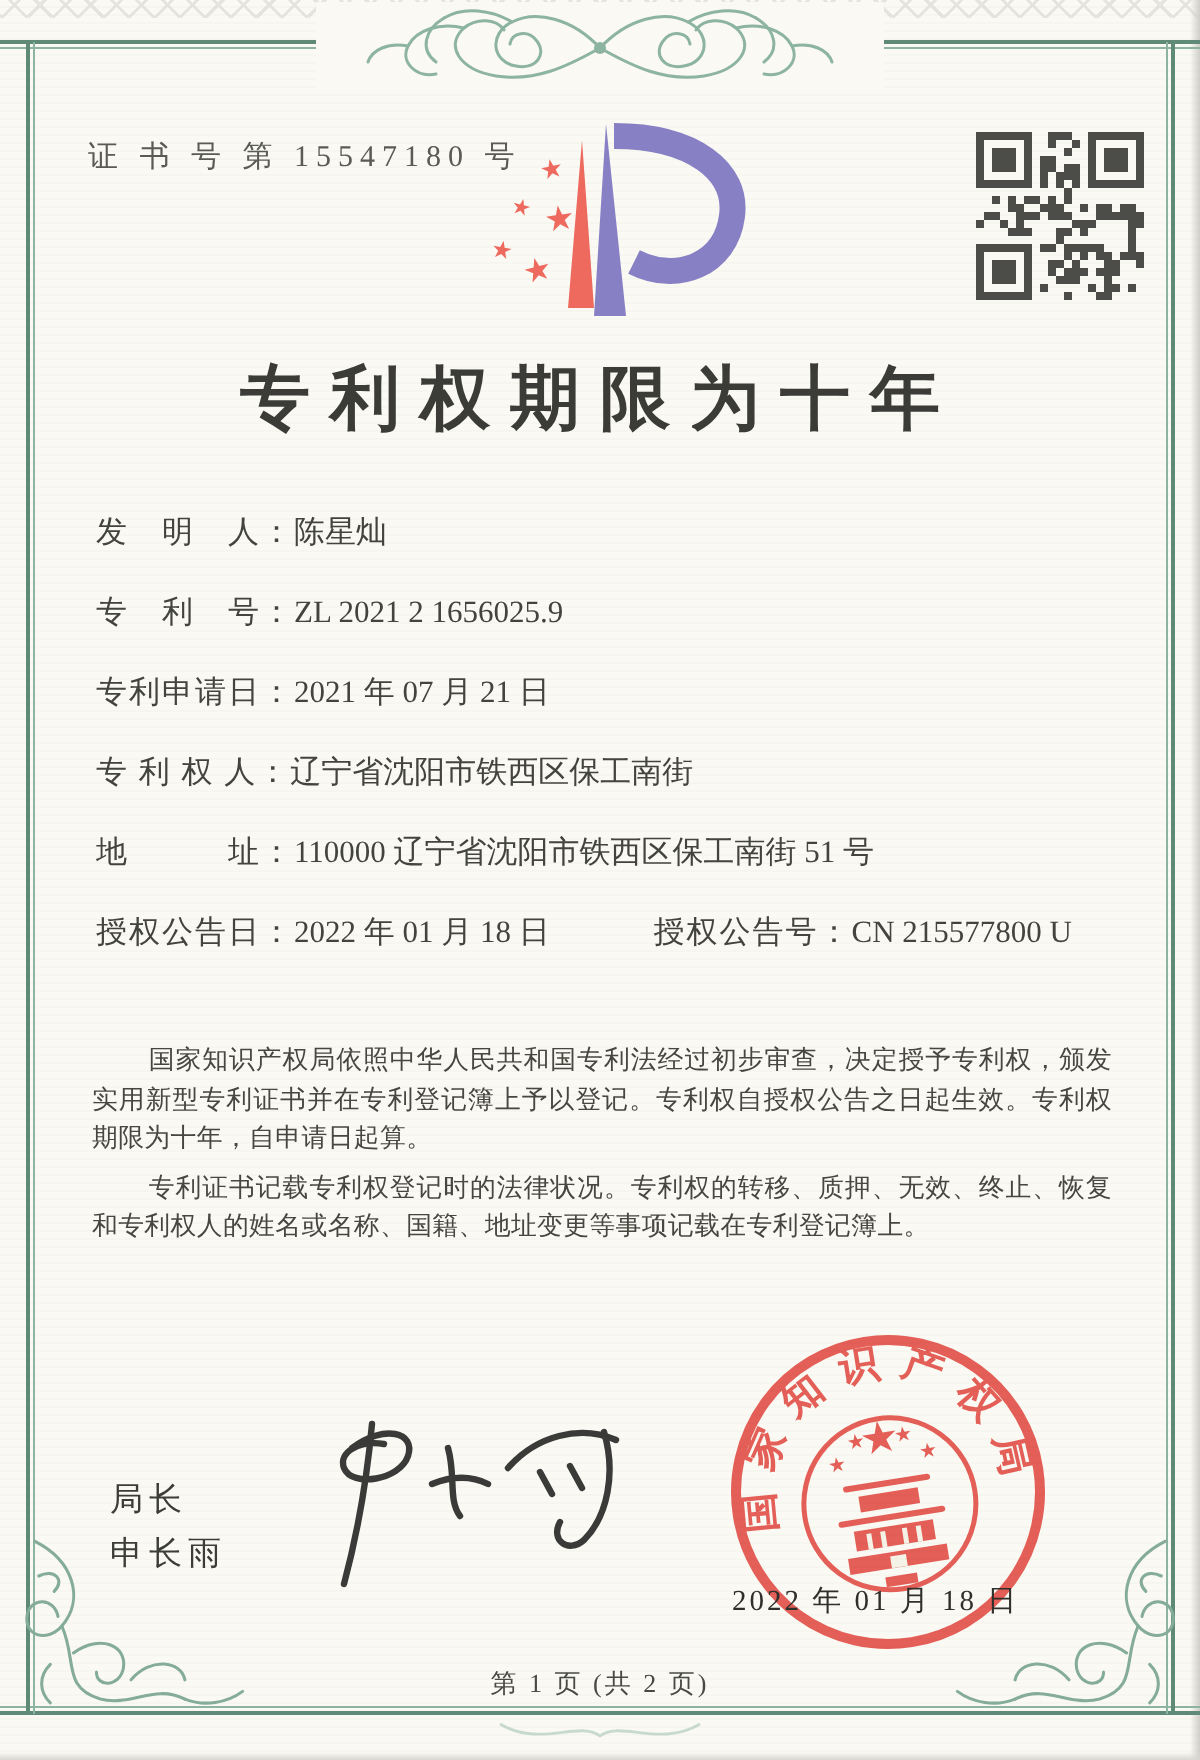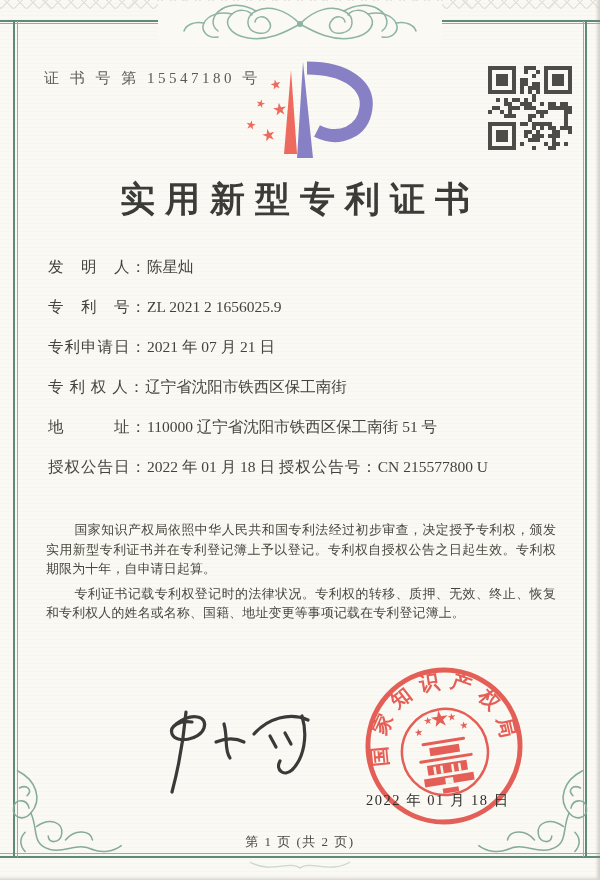--- a/index.html
+++ b/index.html
@@ -52,21 +52,21 @@
 
   .logo { position:absolute; left:233px; top:58px; width:176px; height:110px; }
   .qr { position:absolute; left:488px; top:66px; width:84px; height:84px; }
 
   .title { position:absolute; left:0; right:0; top:176px; text-align:center;
     font-size:35px; font-weight:600; letter-spacing:10px; color:#3b3b38; }
 
   .fields { position:absolute; left:48px; top:247px; right:20px; color:#44443f; }
   .frow { height:40px; line-height:40px; font-size:15.5px; white-space:nowrap; }
   .frow .lbl { letter-spacing:1px; }
-  .pair2 { }
+  .pair2 { margin-left:48px; }
 
   .paras { position:absolute; left:46px; right:44px; top:521px; color:#47473f; }
   .paras p { font-size:12.9px; line-height:19.5px; text-align:justify;
     text-indent:2.2em; margin-bottom:5px; letter-spacing:.2px; }
 
   .officer { position:absolute; left:55px; top:736px; font-size:16.5px;
     letter-spacing:3px; line-height:27px; color:#3c3c38; }
 
   .signature { position:absolute; left:118px; top:700px; width:205px; height:105px; }
 
@@ -267,21 +267,21 @@
         <rect x="8" y="8" width="12" height="12"></rect>
         <rect x="56" y="0" width="28" height="28"></rect>
         <rect fill="#faf9f3" x="60" y="4" width="20" height="20"></rect>
         <rect x="64" y="8" width="12" height="12"></rect>
         <rect x="0" y="56" width="28" height="28"></rect>
         <rect fill="#faf9f3" x="4" y="60" width="20" height="20"></rect>
         <rect x="8" y="64" width="12" height="12"></rect>
       </g>
     </svg>
 
-  <div class="title">实用新型专利证书</div>
+  <div class="title">专利权期限为十年</div>
 
   <div class="fields">
     <div class="frow">
       <span class="lbl">发　明　人：</span><span class="val">陈星灿</span>
     </div>
     <div class="frow">
       <span class="lbl">专　利　号：</span><span class="val">ZL 2021 2 1656025.9</span>
     </div>
     <div class="frow">
       <span class="lbl">专利申请日：</span><span class="val">2021 年 07 月 21 日</span>
@@ -296,20 +296,24 @@
       <span><span class="lbl">授权公告日：</span><span class="val">2022 年 01 月 18 日</span></span>
       <span class="pair2"><span class="lbl">授权公告号：</span><span class="val">CN 215577800 U</span></span>
     </div>
   </div>
 
   <div class="paras">
     <p>国家知识产权局依照中华人民共和国专利法经过初步审查，决定授予专利权，颁发实用新型专利证书并在专利登记簿上予以登记。专利权自授权公告之日起生效。专利权期限为十年，自申请日起算。</p>
     <p>专利证书记载专利权登记时的法律状况。专利权的转移、质押、无效、终止、恢复和专利权人的姓名或名称、国籍、地址变更等事项记载在专利登记簿上。</p>
   </div>
 
+  <div class="officer">
+    <div>局长</div>
+    <div>申长雨</div>
+  </div>
 
   <svg class="signature" viewBox="0 0 205 105">
     <g stroke="#3a3a38" stroke-width="3.2" fill="none" stroke-linecap="round">
       <path d="M58,24 C74,12 90,16 86,28 C82,40 58,44 54,34 C51,26 62,20 74,22"></path>
       <path d="M68,12 C66,34 62,62 54,92"></path>
       <path d="M106,24 C110,38 106,50 112,58"></path>
       <path d="M98,42 C108,38 118,38 126,42"></path>
       <path d="M136,34 C150,18 172,12 190,20"></path>
       <path d="M184,16 C190,36 186,58 174,70 C166,77 157,70 162,61"></path>
       <path d="M152,36 L158,47"></path>

